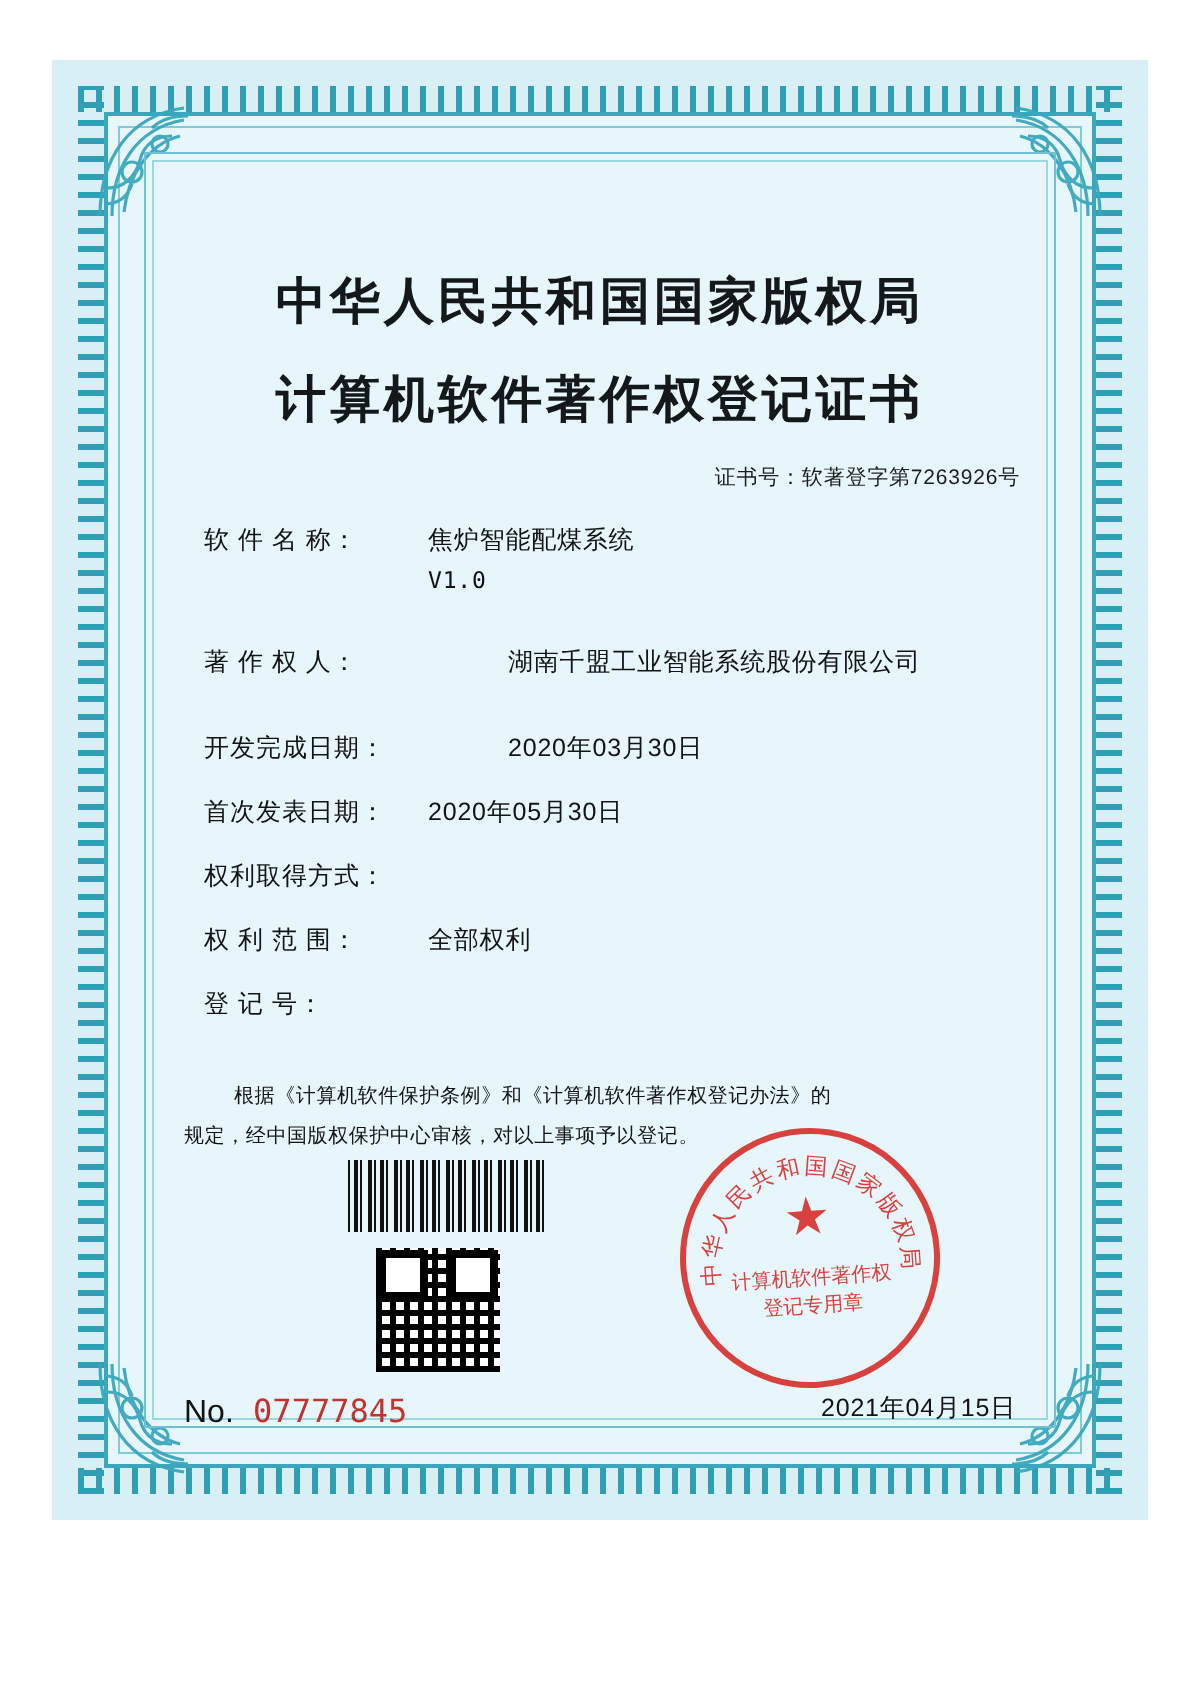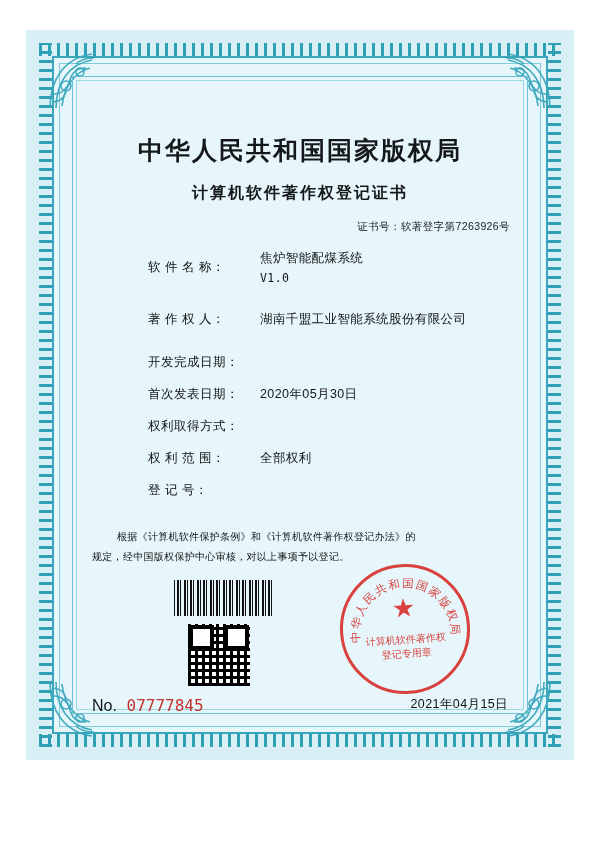--- a/index.html
+++ b/index.html
@@ -104,21 +104,21 @@
     font-family: "DejaVu Serif", "Liberation Serif", serif;
     font-size: 25px;
     font-weight: bold;
     color: #15181a;
     letter-spacing: 2px;
     margin-top: 42px;
   }
   .title-sub {
     text-align: center;
     font-family: "DejaVu Serif", "Liberation Serif", serif;
-    font-size: 16px;
+    font-size: 25px;
     font-weight: bold;
     color: #15181a;
     letter-spacing: 2px;
     margin-top: 16px;
   }
 
   .cert-no {
     text-align: right;
     font-size: 10.5px;
     color: #1a1c1e;
@@ -126,43 +126,42 @@
     padding-right: 4px;
     letter-spacing: 0.4px;
   }
 
   .fields {
     margin-top: 16px;
     padding-left: 16px;
   }
   .field-row {
     display: flex;
-    align-items: center;
+    align-items: flex-start;
     margin-bottom: 15px;
     font-size: 12.5px;
     color: #111315;
-    margin-left: 46px;
   }
   .field-label {
     width: 112px;
     flex: 0 0 112px;
     letter-spacing: 0.5px;
     white-space: nowrap;
   }
   .field-value {
     flex: 1;
     letter-spacing: 0.4px;
   }
   .field-value .line2 {
     display: block;
     margin-top: 4px;
     font-family: "DejaVu Sans Mono", monospace;
     font-size: 11.5px;
   }
-  .gap-top { margin-top: 26px; }
+  .gap-top { margin-top: 26px; gap: 40px; }
 
   .statement {
     margin-top: 28px;
     font-size: 10px;
     line-height: 2.0;
     color: #111315;
     letter-spacing: 0.3px;
     padding: 0 6px;
   }
   .statement p { margin: 0; text-indent: 25px; }
@@ -362,20 +361,21 @@
           </div>
         </div>
 
         <div class="field-row gap-top">
           <div class="field-label">著 作 权 人：</div>
           <div class="field-value">湖南千盟工业智能系统股份有限公司</div>
         </div>
 
         <div class="field-row gap-top">
           <div class="field-label">开发完成日期：</div>
+          <div class="field-value">2020年03月30日</div>
         </div>
 
         <div class="field-row">
           <div class="field-label">首次发表日期：</div>
           <div class="field-value">2020年05月30日</div>
         </div>
 
         <div class="field-row">
           <div class="field-label">权利取得方式：</div>
         </div>

